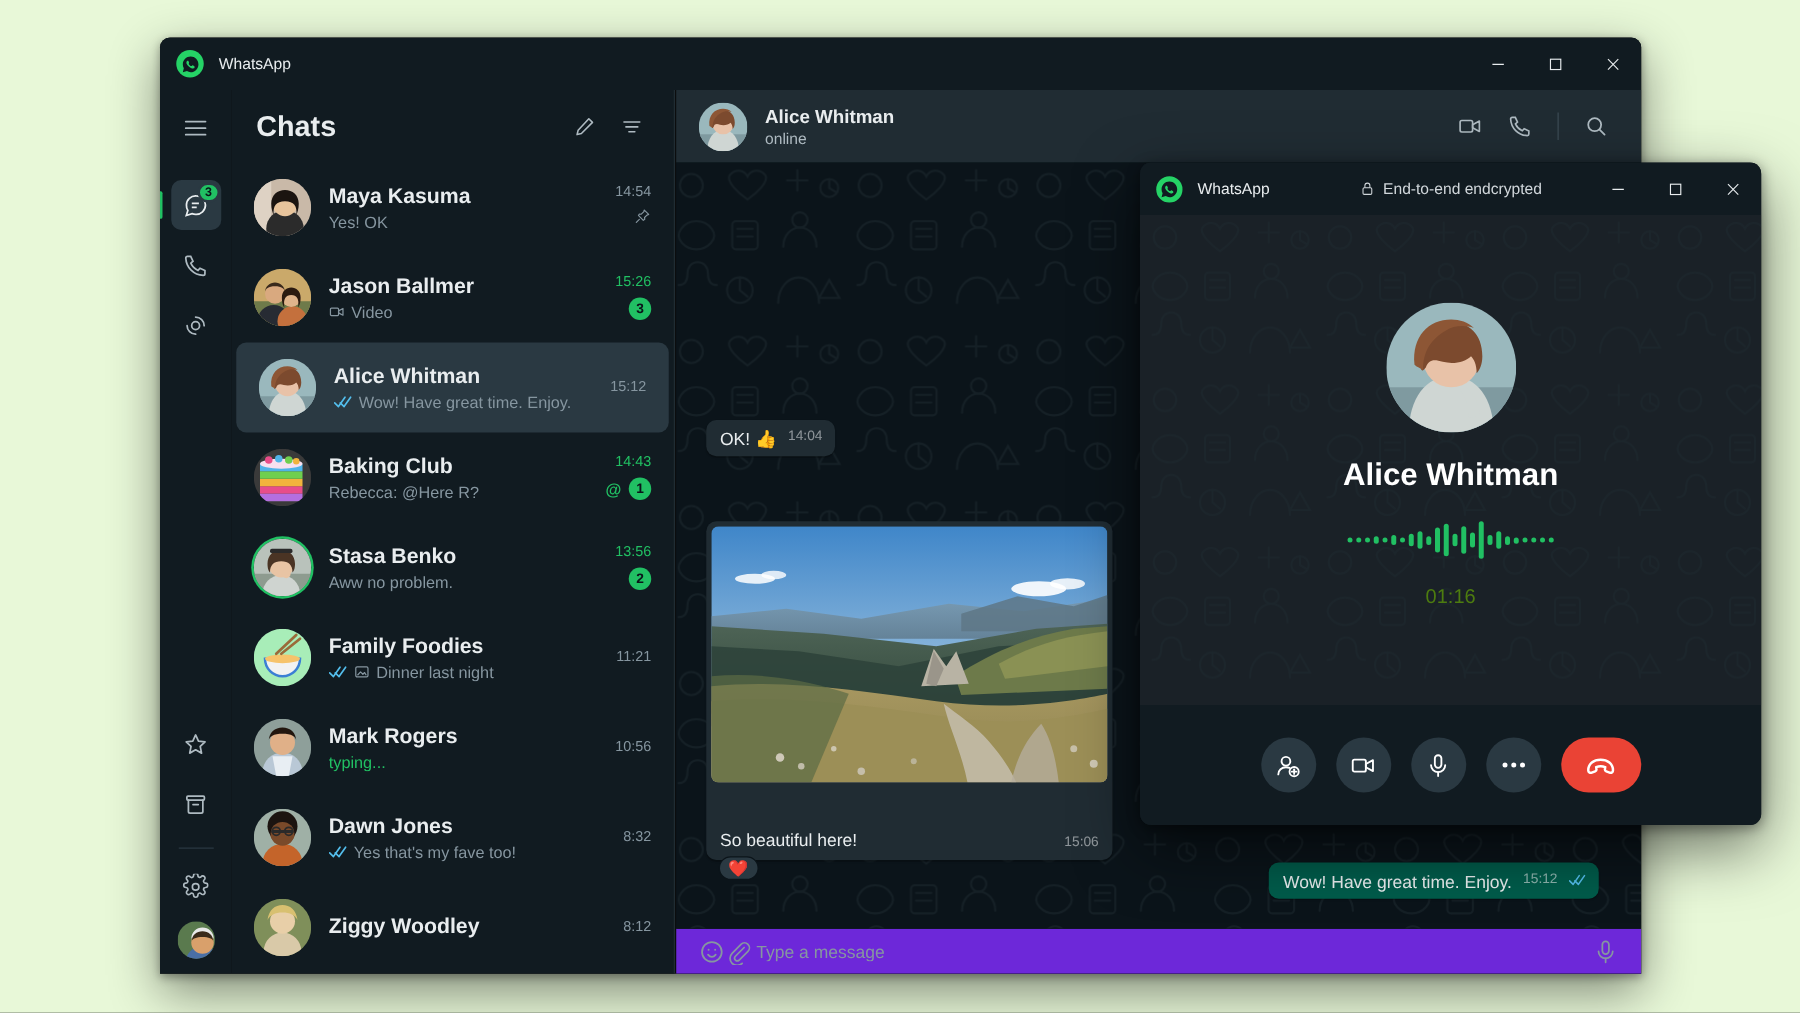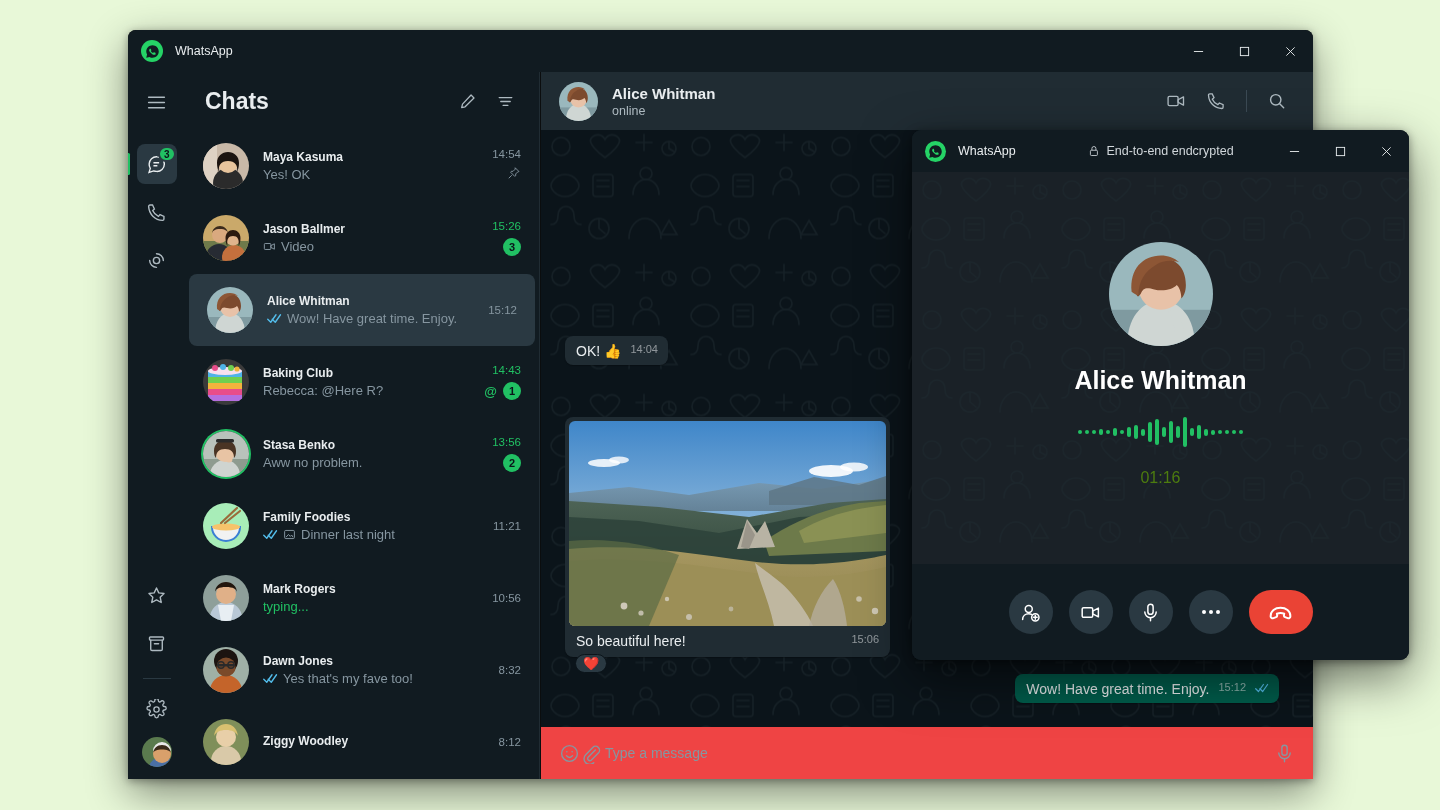--- a/index.html
+++ b/index.html
@@ -126,21 +126,21 @@
     position: relative;
   }
   .chat-row.selected { background: #2a3942; border-radius: 8px; margin: 0 4px; }
   .chat-av {
     width: 46px; height: 46px; border-radius: 50%;
     flex-shrink: 0; overflow: hidden; position: relative;
   }
   .chat-av.ring { box-shadow: 0 0 0 2px #21c063; }
   .chat-meta { flex: 1; min-width: 0; margin-left: 14px; }
   .chat-name {
-    font-size: 12px; font-weight: bold; color: #e9edef;
+    font-size: 17px; font-weight: bold; color: #e9edef;
     white-space: nowrap; overflow: hidden; text-overflow: ellipsis;
   }
   .chat-sub {
     font-size: 13px; color: #8696a0; margin-top: 3px;
     display: flex; align-items: center; gap: 5px;
     white-space: nowrap; overflow: hidden;
   }
   .chat-sub.typing { color: #21c063; }
   .chat-right {
     margin-left: 8px; display: flex; flex-direction: column;
@@ -212,33 +212,33 @@
   .img-bubble {
     position: absolute; background: #202c33; border-radius: 8px;
     padding: 4px 4px 0 4px; width: 325px;
     box-shadow: 0 1px 1px rgba(0,0,0,.25);
   }
   .img-bubble .photo {
     width: 317px; height: 205px; border-radius: 6px; overflow: hidden;
     position: relative;
   }
   .img-cap {
-    padding: 7px 7px 8px 7px; display: flex; 
-    gap: 10px; font-size: 14px; color: #e9edef;
+    padding: 7px 7px 8px 7px; display: flex; align-items: flex-end;
+    gap: 10px; font-size: 14px; color: #e9edef; margin-top: 31px;
   }
   .img-cap .cap-text { flex: 1; }
   .reaction-chip {
     position: absolute; left: 10px; bottom: -16px;
     background: #2a3942; border: 1px solid #0b141a;
     border-radius: 12px; padding: 2px 7px; font-size: 13px;
     line-height: 1;
   }
 
   .composer {
-    height: 52px; background: #ef4444; flex-shrink: 0;
+    height: 36px; background: #6d28d9; flex-shrink: 0;
     display: flex; align-items: center; padding: 0 18px;
   }
   .comp-btn { color: #8696a0; display: flex; align-items: center; }
   .comp-btn svg { width: 21px; height: 21px; }
   .composer input {
     flex: 1; background: transparent; border: none; outline: none;
     color: #e9edef; font-size: 14px; font-family: inherit;
     margin-left: 4px;
   }
   .composer input::placeholder { color: #8696a0; }

